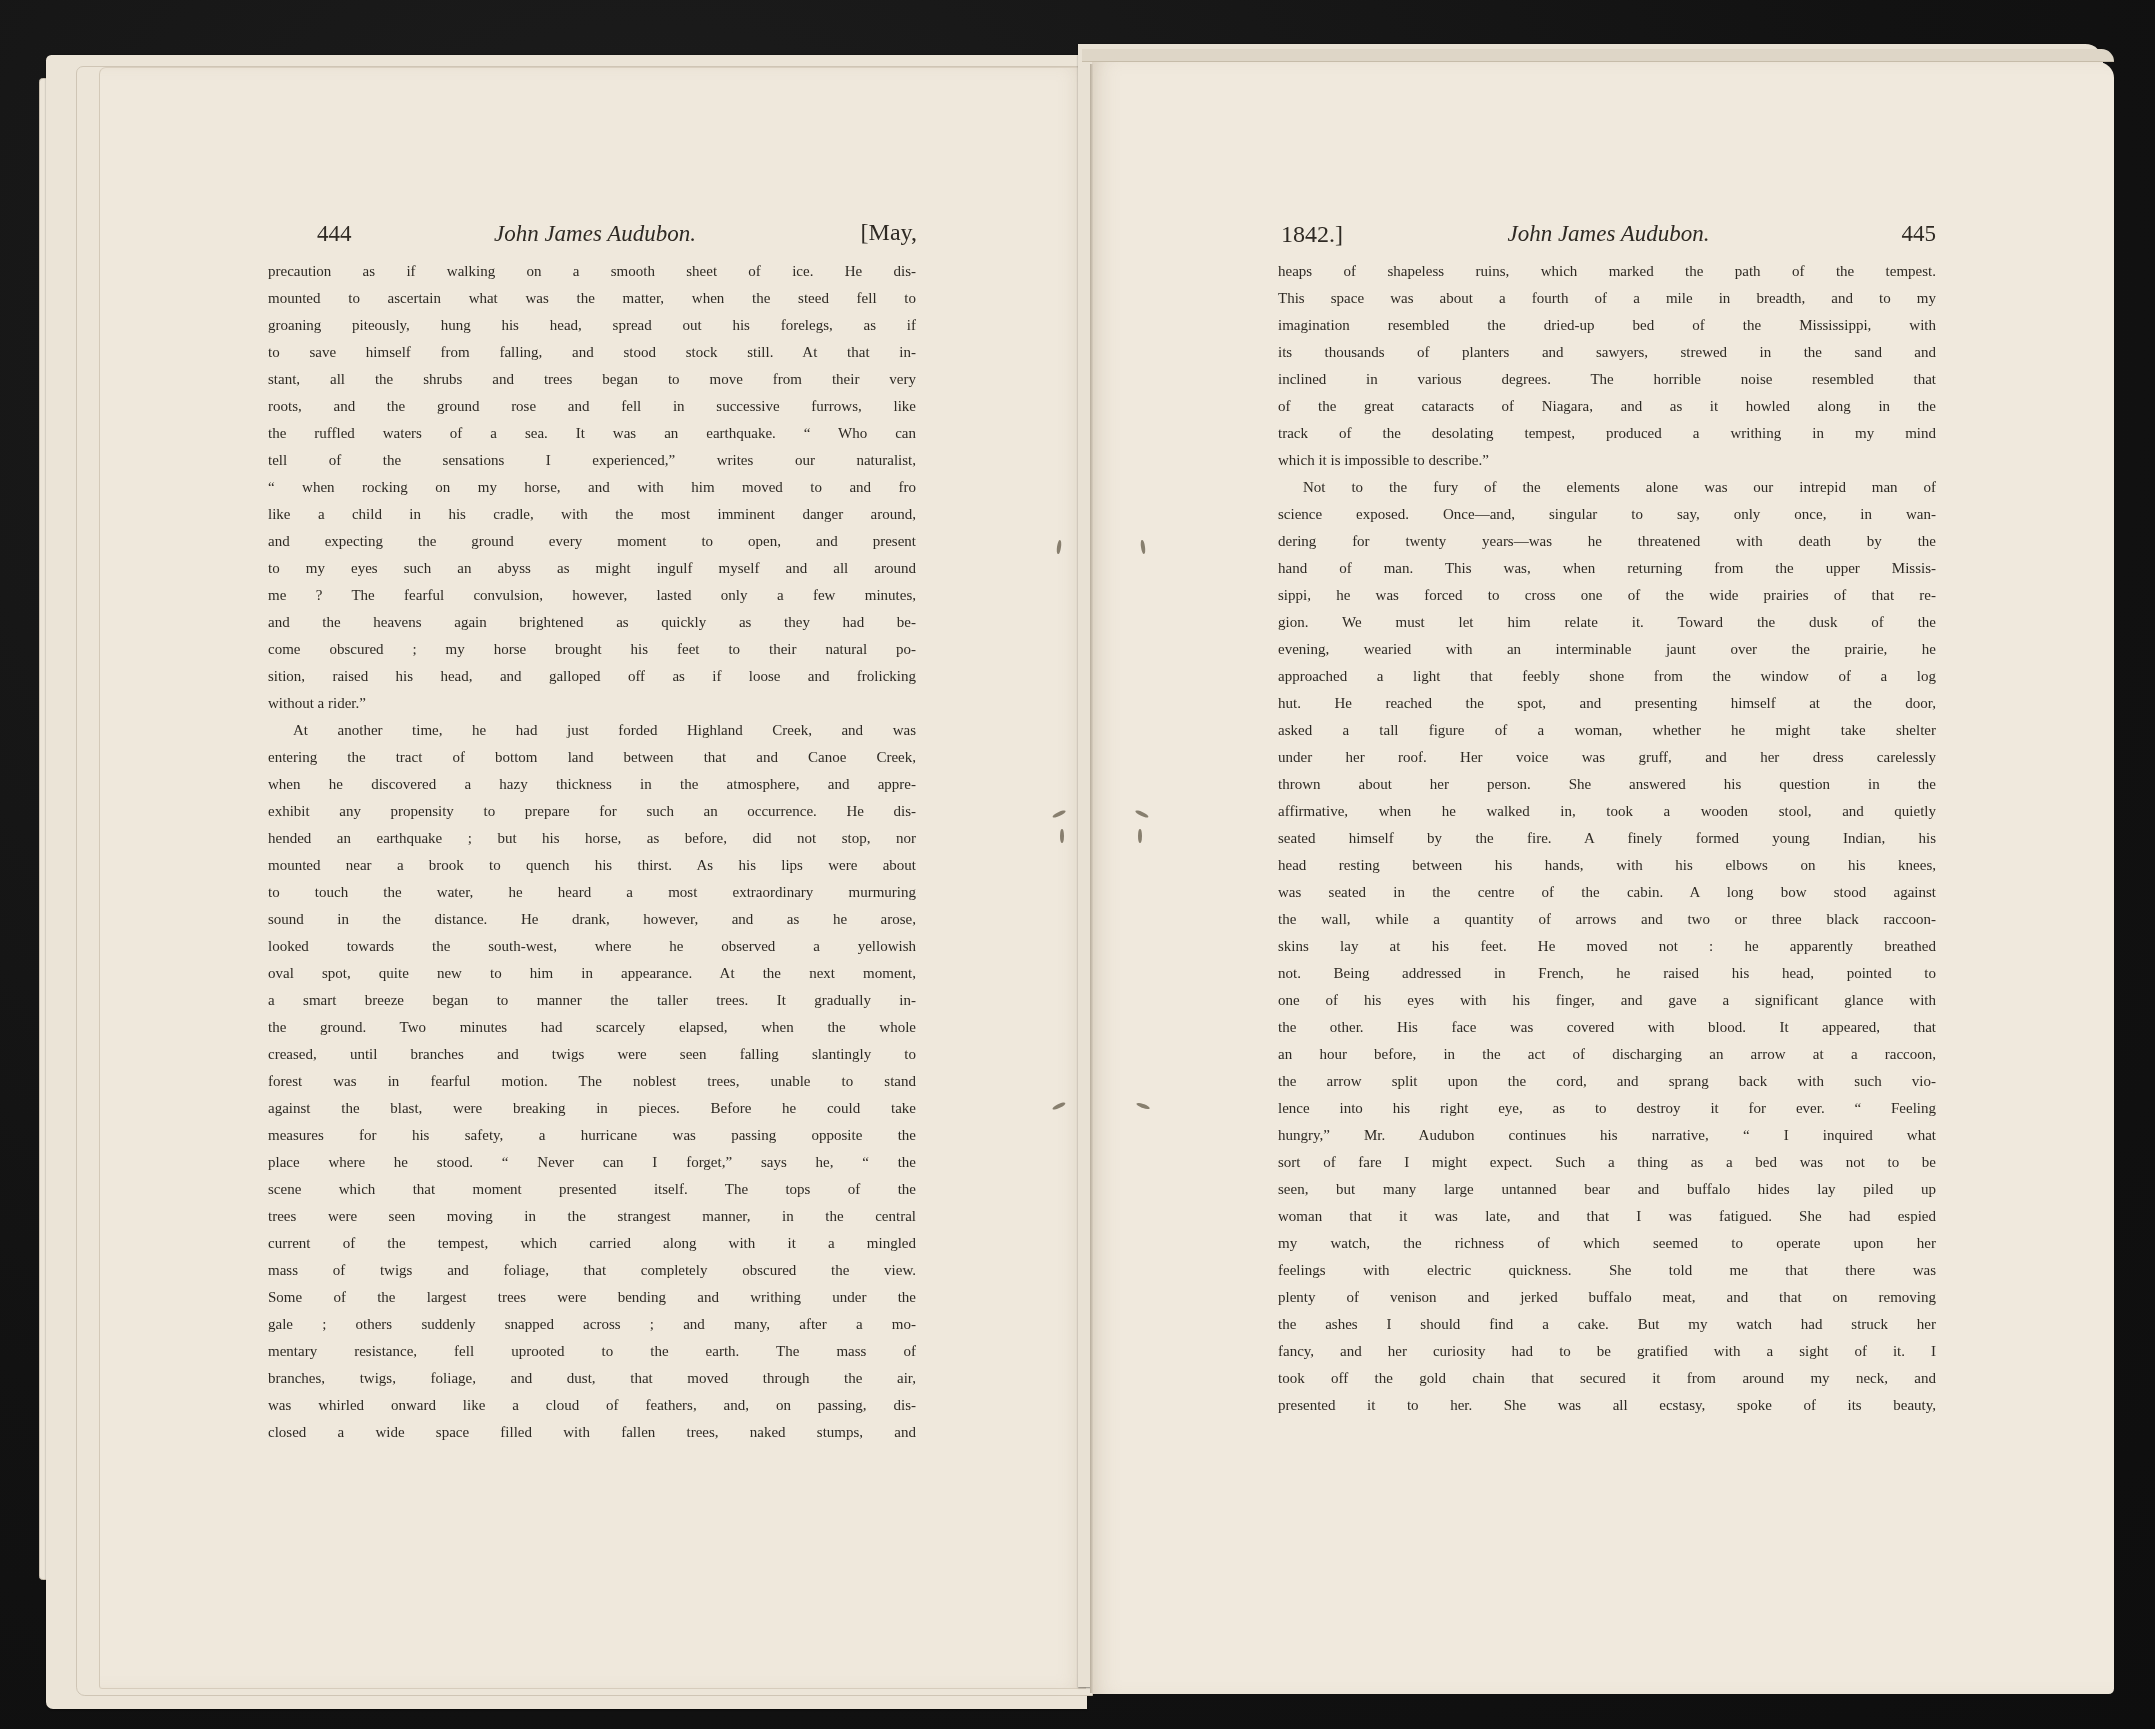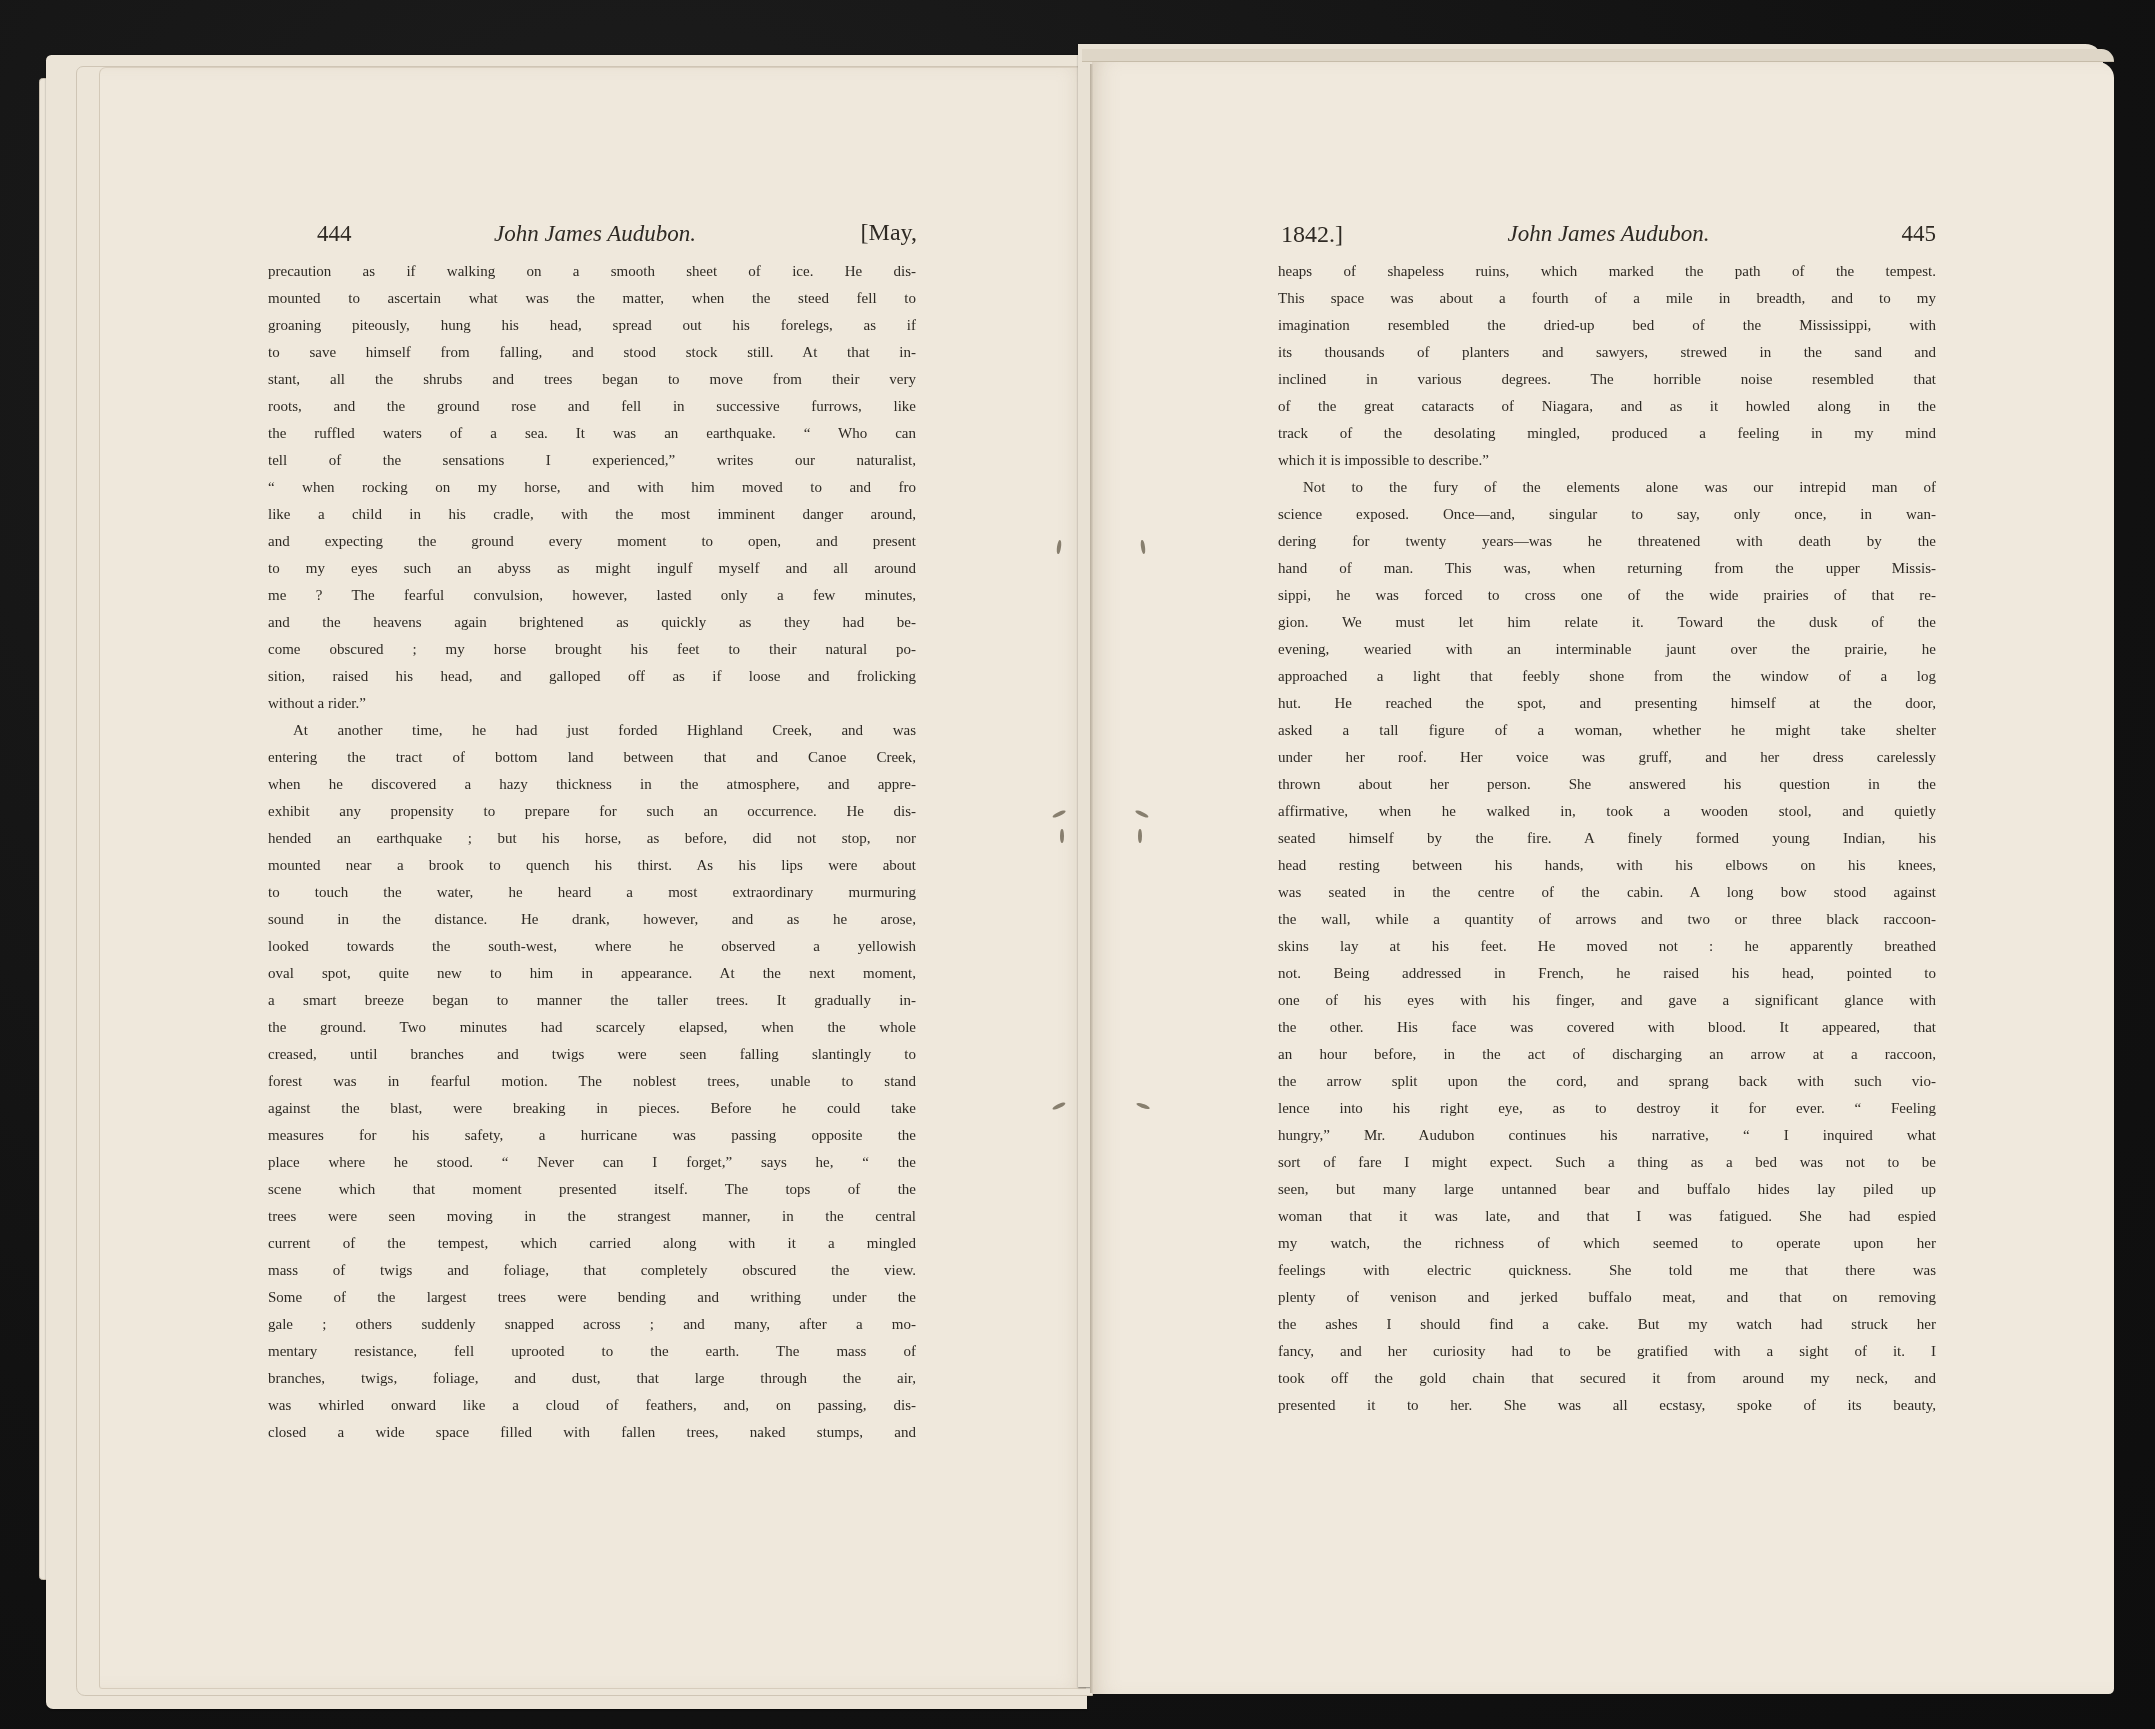--- a/index.html
+++ b/index.html
@@ -199,39 +199,39 @@
       <span class="line">against the blast, were breaking in pieces.  Before he could take</span>
       <span class="line">measures for his safety, a hurricane was passing opposite the</span>
       <span class="line">place where he stood.  “ Never can I forget,” says he, “ the</span>
       <span class="line">scene which that moment presented itself.  The tops of the</span>
       <span class="line">trees were seen moving in the strangest manner, in the central</span>
       <span class="line">current of the tempest, which carried along with it a mingled</span>
       <span class="line">mass of twigs and foliage, that completely obscured the view.</span>
       <span class="line">Some of the largest trees were bending and writhing under the</span>
       <span class="line">gale ; others suddenly snapped across ; and many, after a mo-</span>
       <span class="line">mentary resistance, fell uprooted to the earth.  The mass of</span>
-      <span class="line">branches, twigs, foliage, and dust, that large through the air,</span>
+      <span class="line">branches, twigs, foliage, and dust, that moved through the air,</span>
       <span class="line">was whirled onward like a cloud of feathers, and, on passing, dis-</span>
       <span class="line">closed a wide space filled with fallen trees, naked stumps, and</span>
     </div>
 
   <div class="running-head" style="left:1281px;top:221px;width:655px;height:28px;">
     <span class="title">John James Audubon.</span>
     <span class="date" style="left:0;">1842.]</span>
     <span class="num" style="right:0;">445</span>
   </div>
 
   <div class="text-block" id="right-text" style="left:1278px;top:258px;width:658px;">
       <span class="line">heaps of shapeless ruins, which marked the path of the tempest.</span>
       <span class="line">This space was about a fourth of a mile in breadth, and to my</span>
       <span class="line">imagination resembled the dried-up bed of the Mississippi, with</span>
       <span class="line">its thousands of planters and sawyers, strewed in the sand and</span>
       <span class="line">inclined in various degrees.  The horrible noise resembled that</span>
       <span class="line">of the great cataracts of Niagara, and as it howled along in the</span>
-      <span class="line">track of the desolating mingled, produced a feeling in my mind</span>
+      <span class="line">track of the desolating tempest, produced a writhing in my mind</span>
       <span class="line last">which it is impossible to describe.”</span>
       <span class="line indent">Not to the fury of the elements alone was our intrepid man of</span>
       <span class="line">science exposed.  Once—and, singular to say, only once, in wan-</span>
       <span class="line">dering for twenty years—was he threatened with death by the</span>
       <span class="line">hand of man.  This was, when returning from the upper Missis-</span>
       <span class="line">sippi, he was forced to cross one of the wide prairies of that re-</span>
       <span class="line">gion.  We must let him relate it.  Toward the dusk of the</span>
       <span class="line">evening, wearied with an interminable jaunt over the prairie, he</span>
       <span class="line">approached a light that feebly shone from the window of a log</span>
       <span class="line">hut.  He reached the spot, and presenting himself at the door,</span>

